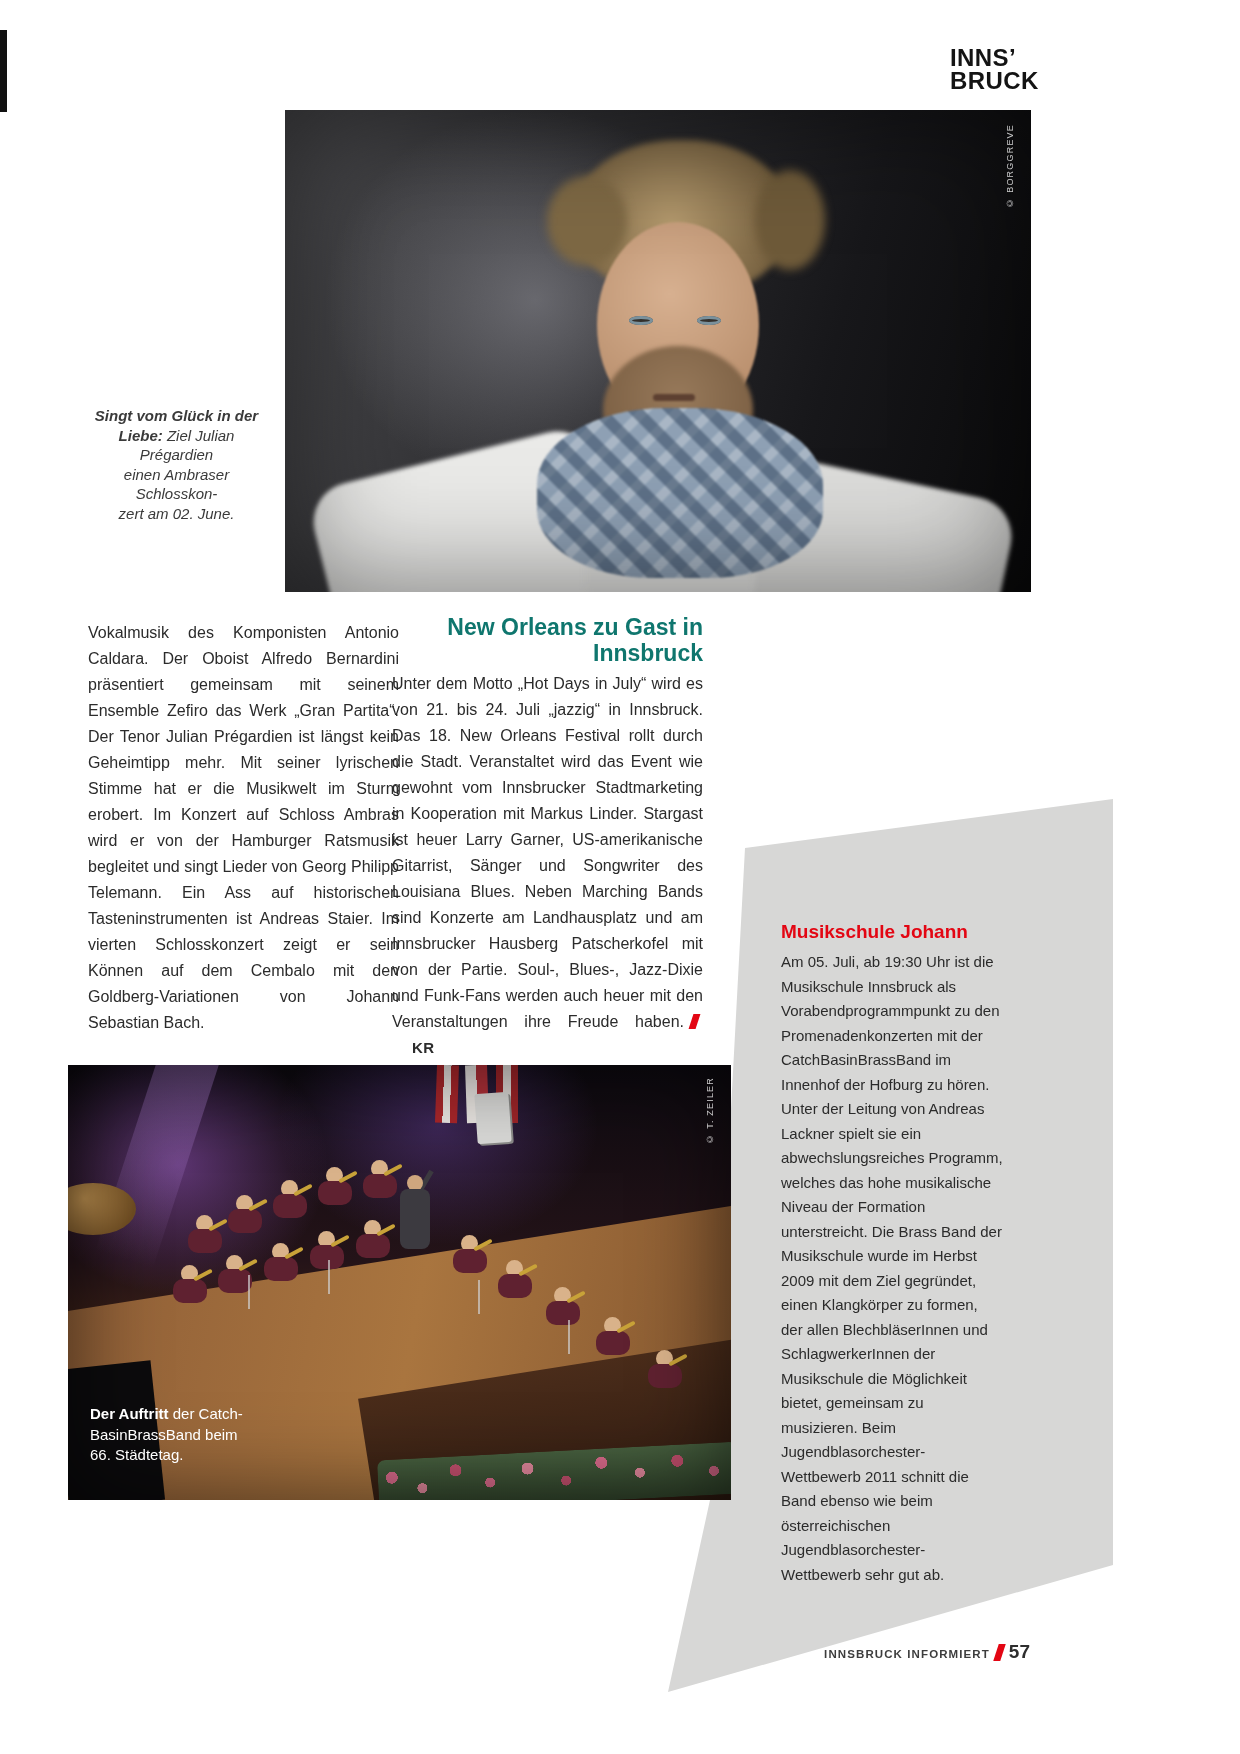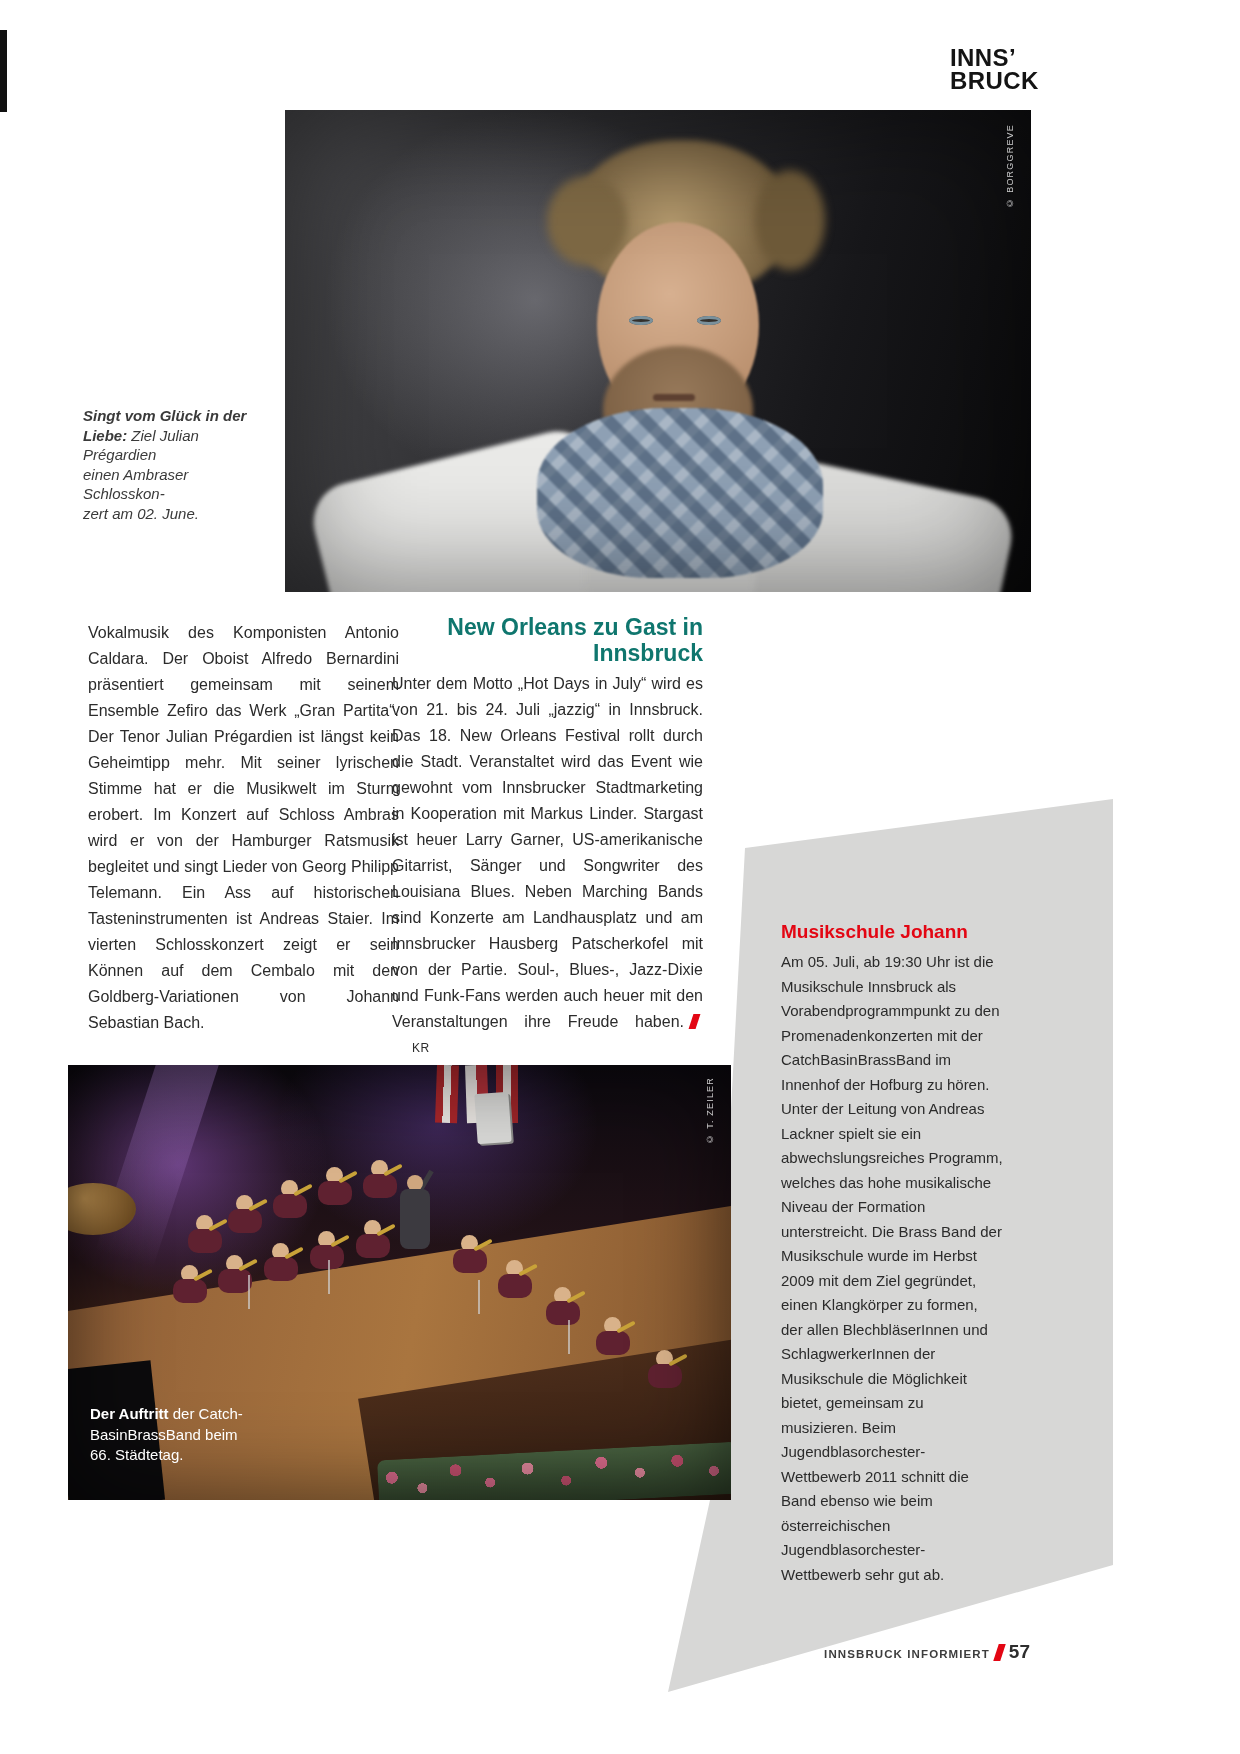--- a/index.html
+++ b/index.html
@@ -43,32 +43,32 @@
     background:#eaeae8;border-radius:40px;filter:blur(2px);}
   .p-shirt.r{position:absolute;left:468px;top:368px;width:250px;height:180px;transform:rotate(12deg);
     background:#dcdcda;border-radius:40px;filter:blur(2px);}
   .p-shirt.c{position:absolute;left:300px;top:436px;width:170px;height:60px;background:#e6e6e4;
     border-radius:20px;filter:blur(3px);}
   .p-vig{position:absolute;inset:0;box-shadow:inset 0 0 120px rgba(0,0,0,.55);}
   .credit-v{position:absolute;writing-mode:vertical-rl;transform:rotate(180deg);
     font-size:9px;letter-spacing:1.2px;color:rgba(255,255,255,.78);}
   .portrait .credit-v{right:16px;top:14px;}
   
-  .portrait-caption{position:absolute;left:83px;top:406px;width:187px;text-align:left;
+  .portrait-caption{position:absolute;left:83px;top:406px;width:187px;text-align:center;
     font-style:italic;font-size:15px;line-height:19.5px;color:#3a3a3a;}
   .portrait-caption .b{font-weight:bold;}
   
   .col{position:absolute;width:311px;font-size:16px;line-height:26px;text-align:justify;color:#2b2b2b;}
   .col p{margin:0;}
   .col1{left:68px;top:620px;margin-left:20px;}
   .col2{left:392px;top:614px;}
   .col2 h2{margin:0 0 5px 0;font-size:23px;line-height:26px;color:#0f766e;text-align:right;}
   .redslash{display:inline-block;width:7px;height:15px;background:#e30613;
     transform:skewX(-18deg);margin:0 5px 0 7px;vertical-align:-2px;}
-  .initials{font-size:12px;font-weight:normal;letter-spacing:.5px;color:#2c2c2c;vertical-align:6px;padding-left:20px;}
+  .initials{font-size:15px;font-weight:bold;letter-spacing:.5px;color:#2c2c2c;vertical-align:6px;padding-left:20px;}
   
   .gray-panel{position:absolute;left:640px;top:790px;width:473px;height:910px;background:#d7d7d6;
     clip-path:polygon(473px 9px,105px 58px,70px 710px,28px 902px,473px 775px);z-index:1;}
   .sidebar{position:absolute;left:781px;top:920px;width:222px;z-index:3;}
   .sidebar h3{margin:0 0 6px 0;font-size:19px;line-height:24px;color:#e30613;}
   .sidebar p{margin:0;font-size:15px;line-height:24.5px;color:#2b2b2b;}
   
   .bandphoto{position:absolute;left:68px;top:1065px;width:663px;height:435px;margin:0;
     overflow:hidden;background:#0b090c;z-index:2;}
   .b-wall{position:absolute;inset:0;background:linear-gradient(#0d0a10 0%,#241318 45%,#3a2017 60%);}

